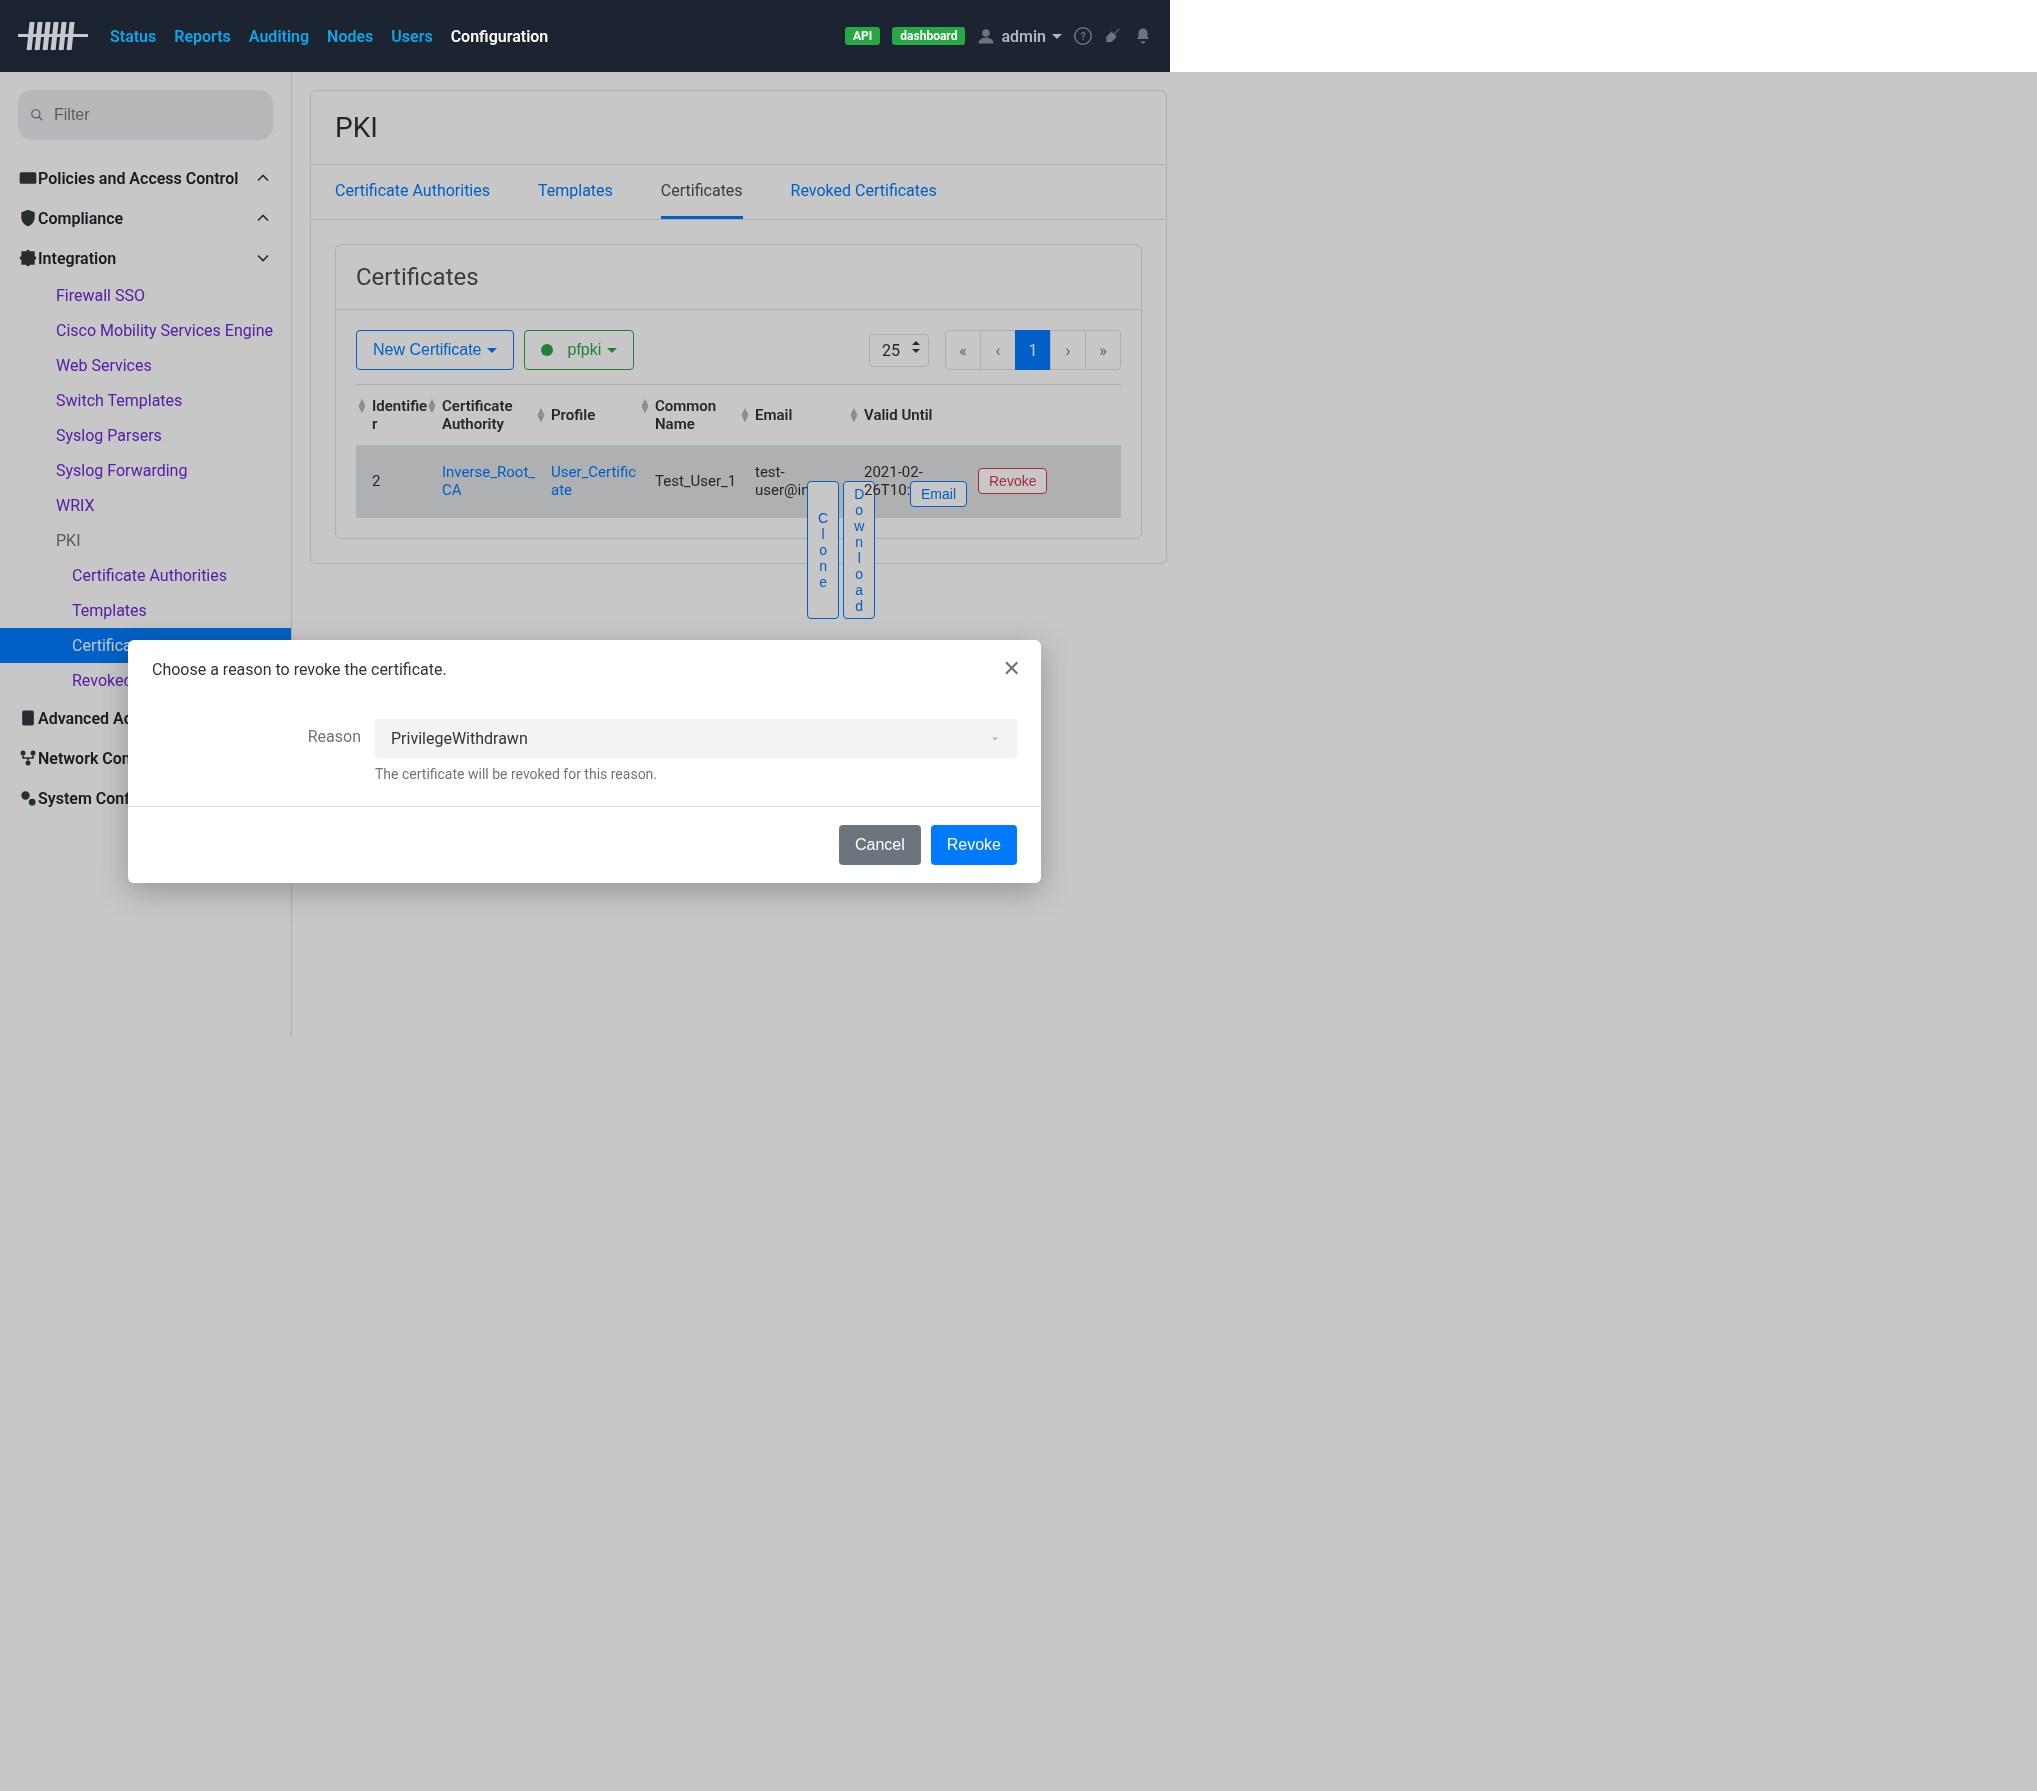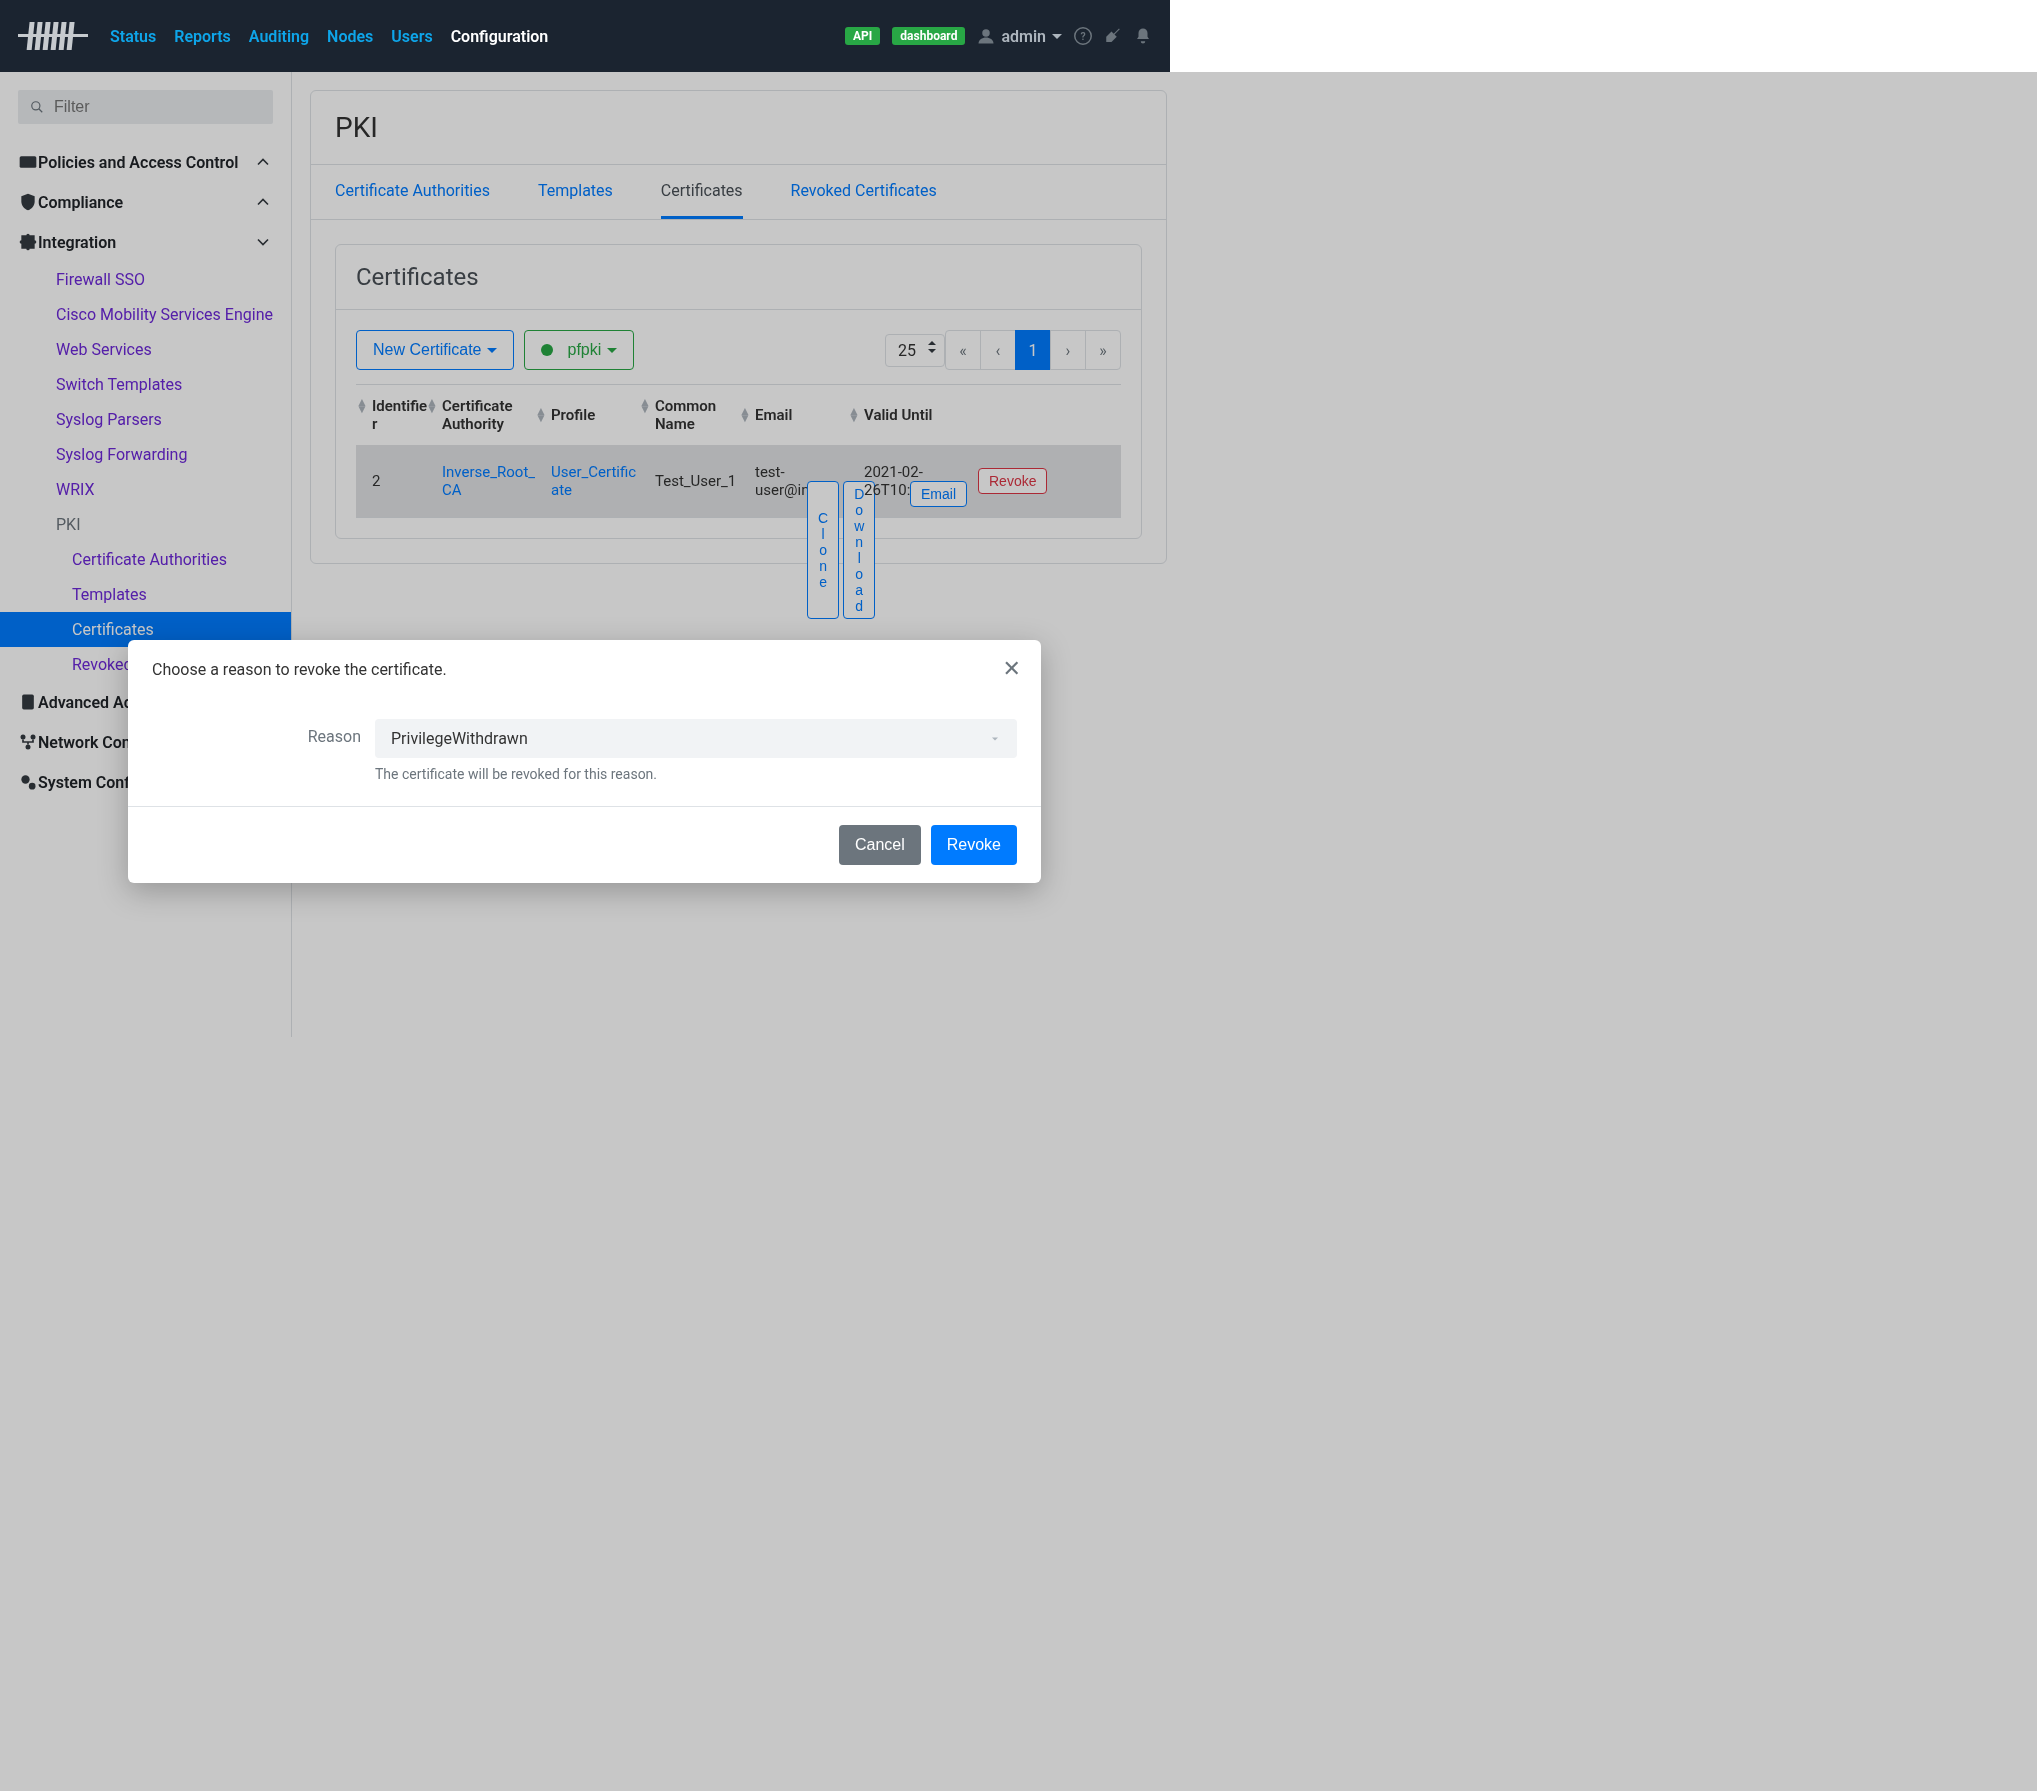--- a/index.html
+++ b/index.html
@@ -15,21 +15,21 @@
   .badge{font-size:12px;font-weight:700;color:#fff;padding:2px 8px;border-radius:3px;}
   .badge.api{background:#28a745;}
   .badge.dash{background:#28a745;}
   .user{display:flex;align-items:center;gap:6px;color:#adb5bd;cursor:pointer;}
   .nav-icon{width:18px;height:18px;fill:#6c757d;cursor:pointer;}
   
   .layout{display:flex;min-height:965px;}
   .sidebar{width:292px;border-right:1px solid #dee2e6;padding-top:18px;}
   .main{flex:1;padding:18px;}
   
-  .filter-box{margin:0 18px 18px 18px;background:#e9ecef;border-radius:2px;display:flex;align-items:center;padding:8px 12px;color:#6c757d;gap:10px;}
+  .filter-box{margin:0 18px 18px 18px;background:#e9ecef;border-radius:14px;display:flex;align-items:center;padding:16px 12px;color:#6c757d;gap:10px;}
   .filter-box input{border:none;background:transparent;outline:none;font-size:16px;color:#495057;flex:1;}
   .s-section{display:flex;align-items:center;gap:0;padding:10px 18px;font-weight:600;color:#212529;cursor:pointer;}
   .s-section .chev{margin-left:auto;}
   .s-section svg{width:20px;height:20px;fill:#343a40;flex-shrink:0;}
   .s-item{padding:8px 18px 8px 56px;color:#6d28d9;cursor:pointer;}
   .s-item.sub{padding-left:72px;}
   .s-item.muted{color:#6c757d;}
   .s-item.active{background:#007bff;color:#fff;}
   
   .card{background:#fff;border:1px solid #dee2e6;border-radius:6px;}
@@ -45,21 +45,21 @@
   .search-icn{width:45px;height:40px;background:#e9ecef;border-radius:4px 0 0 4px;display:flex;align-items:center;justify-content:center;color:#6c757d;}
   .search-in{flex:1;height:40px;border:none;background:#e9ecef;border-radius:0 4px 4px 0;padding:0 14px;font-size:16px;color:#6c757d;outline:none;margin-right:6px;}
   .btn{height:40px;padding:0 16px;border-radius:4px;border:none;font-size:16px;cursor:pointer;display:inline-flex;align-items:center;gap:6px;}
   .btn.gray{background:#6c757d;color:#fff;}
   .btn.blue{background:#007bff;color:#fff;}
   .btn.out-blue{background:#fff;border:1px solid #007bff;color:#007bff;}
   .btn.out-green{background:#fff;border:1px solid #28a745;color:#28a745;}
   .btn.out-red{background:#fff;border:1px solid #dc3545;color:#dc3545;font-size:14px;padding:4px 10px;height:auto;}
   .btn.out-blue-sm{background:#fff;border:1px solid #007bff;color:#007bff;font-size:14px;padding:4px 10px;height:auto;}
   .row2{display:flex;align-items:flex-end;margin-bottom:14px;}
-  .pgsize{margin-left:auto;display:flex;align-items:center;gap:0;}
+  .pgsize{margin-left:auto;display:flex;align-items:center;gap:16px;}
   .pagesel{position:relative;border:1px solid #dee2e6;border-radius:4px;padding:6px 28px 6px 12px;}
   .pagesel::after{content:"";position:absolute;right:8px;top:6px;border-left:4px solid transparent;border-right:4px solid transparent;border-bottom:4px solid #343a40;}
   .pagesel::before{content:"";position:absolute;right:8px;top:14px;border-left:4px solid transparent;border-right:4px solid transparent;border-top:4px solid #343a40;}
   .pagination{display:flex;}
   .pagination span{width:36px;height:40px;border:1px solid #dee2e6;display:flex;align-items:center;justify-content:center;color:#6c757d;cursor:pointer;margin-left:-1px;}
   .pagination span:first-child{border-radius:4px 0 0 4px;margin-left:0;}
   .pagination span:last-child{border-radius:0 4px 4px 0;}
   .pagination span.active{background:#007bff;border-color:#007bff;color:#fff;}
   .table{width:100%;border-top:1px solid #dee2e6;font-size:15px;}
   .thead,.trow{display:flex;align-items:center;}

